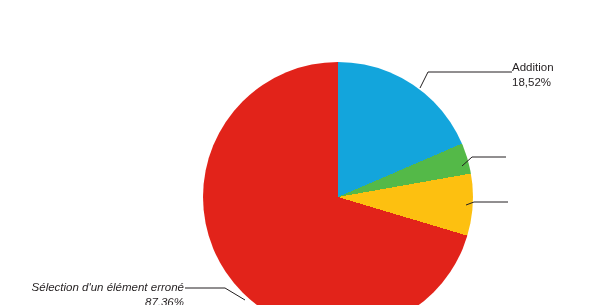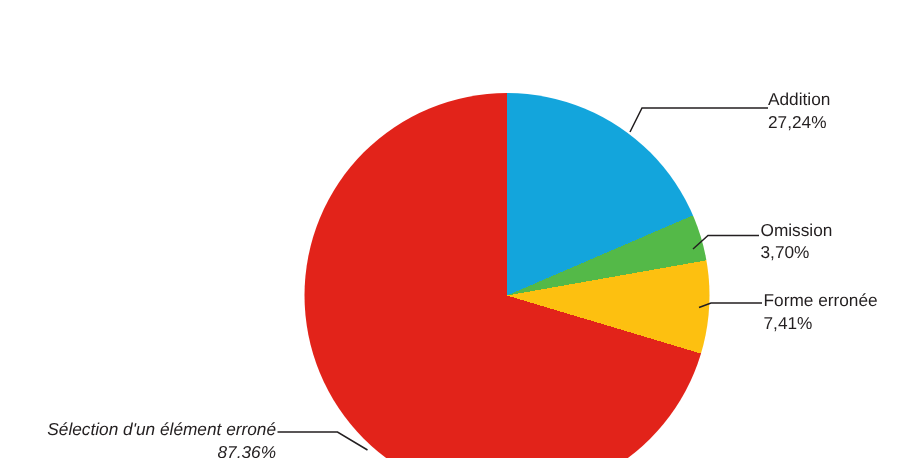--- a/index.html
+++ b/index.html
@@ -82,31 +82,23 @@
   </div>
 
   <div class="leader" style="left:185px; top:238px; width:62px; height:20px;">
     <svg width="62" height="20" viewBox="0 0 62 20">
       <path d="M0,6 L40,6 L60,18" fill="none" stroke="#231f20" stroke-width="1"></path>
     </svg>
   </div>
 
   <div class="label right" style="left:512px; top:16px;">
     <span>Addition</span>
-    <span class="val">27,24%</span>
+    <span class="val">18,52%</span>
   </div>
 
-  <div class="label right" style="left:507px; top:103px;">
-    <span>Omission</span>
-    <span class="val">3,70%</span>
-  </div>
 
-  <div class="label right" style="left:509px; top:150px;">
-    <span>Forme erronée</span>
-    <span class="val">7,41%</span>
-  </div>
 
   <div class="label left" style="left:4px; top:236px; width:180px;">
     <span>Sélection d'un élément erroné</span>
     <span class="val">87,36%</span>
   </div>
 
 </div>
 
 </body></html>

